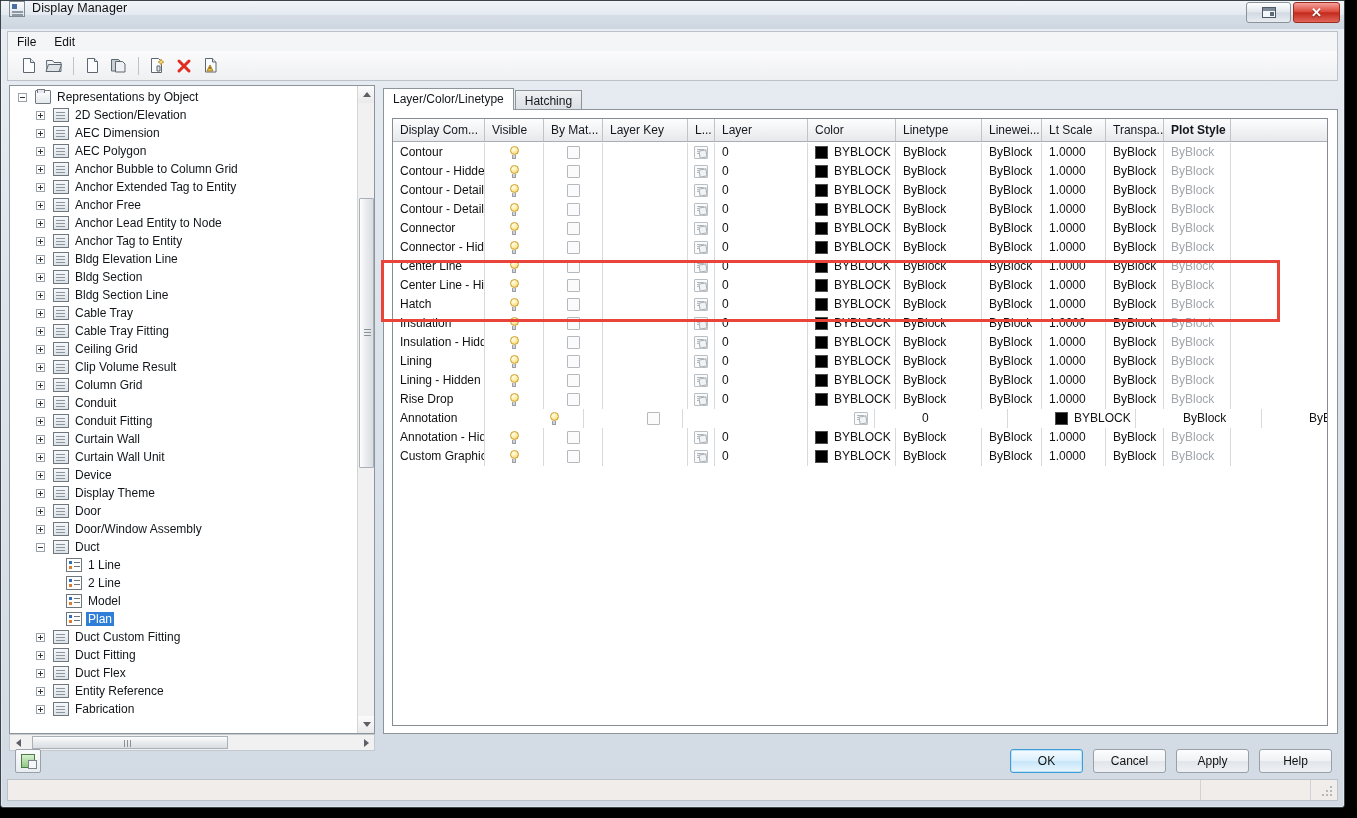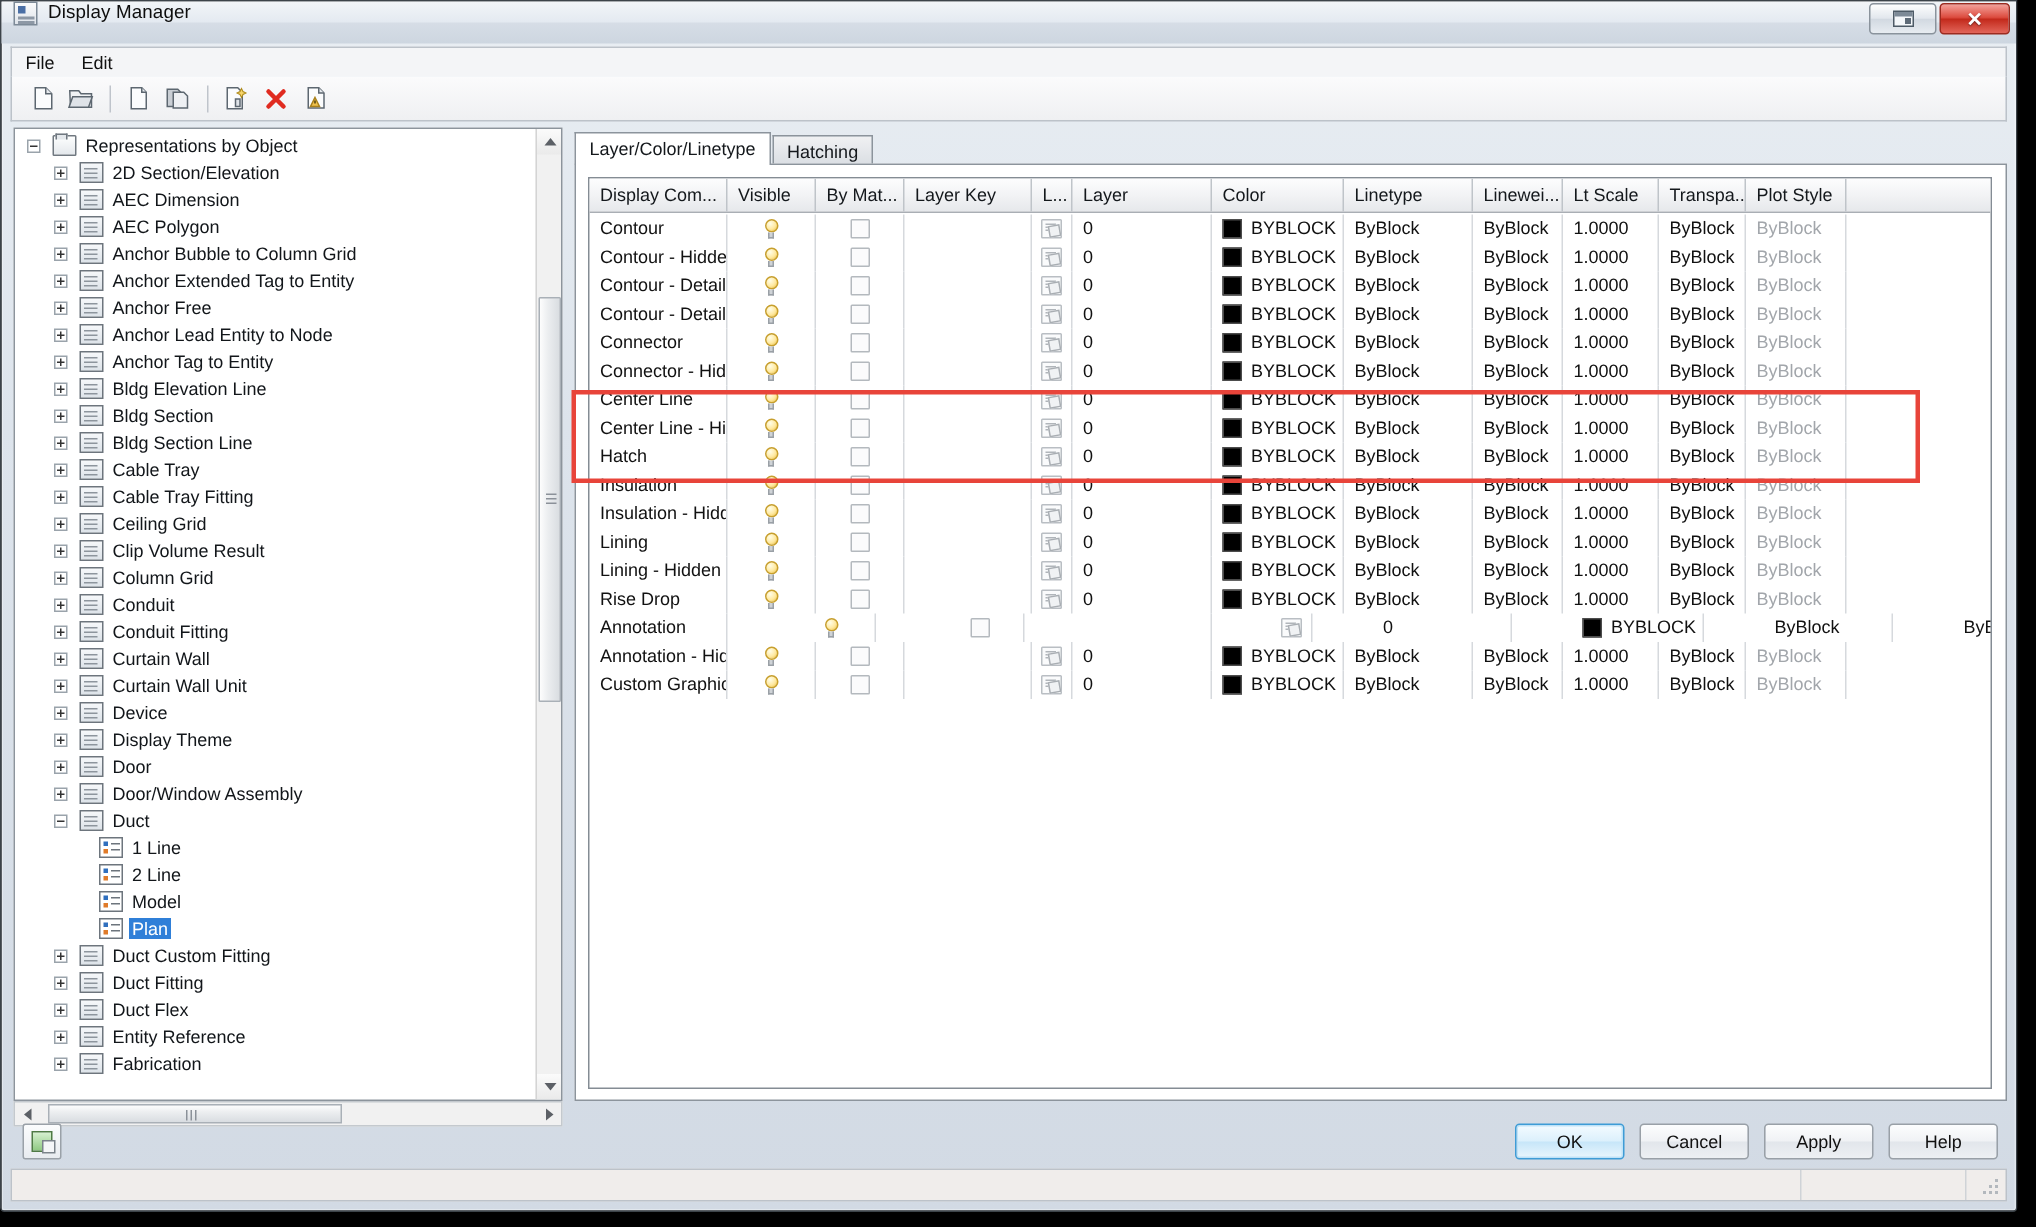--- a/index.html
+++ b/index.html
@@ -627,21 +627,21 @@
             <span class="gh" style="width: 59px;">Visible</span>
             <span class="gh" style="width: 59px;">By Mat...</span>
             <span class="gh" style="width: 85px;">Layer Key</span>
             <span class="gh" style="width: 27px;">L...</span>
             <span class="gh" style="width: 93px;">Layer</span>
             <span class="gh" style="width: 88px;">Color</span>
             <span class="gh" style="width: 86px;">Linetype</span>
             <span class="gh" style="width: 60px;">Linewei...</span>
             <span class="gh" style="width: 64px;">Lt Scale</span>
             <span class="gh" style="width: 58px;">Transpa...</span>
-            <span class="gh" style="width: 67px;">Plot Style</span>
+            <span class="gh" style="width: 67px; font-weight: bold;">Plot Style</span>
           </div>
         <div id="grid-rows">
             <div class="grid-row" style="top: 24px;">
               <span class="gc" style="width: 92px;">Contour</span>
               <span class="gc center" style="width: 59px;">
                 <span class="bulb">
                   <span class="glass"></span>
                   <span class="base"></span>
                 </span>
               </span>

